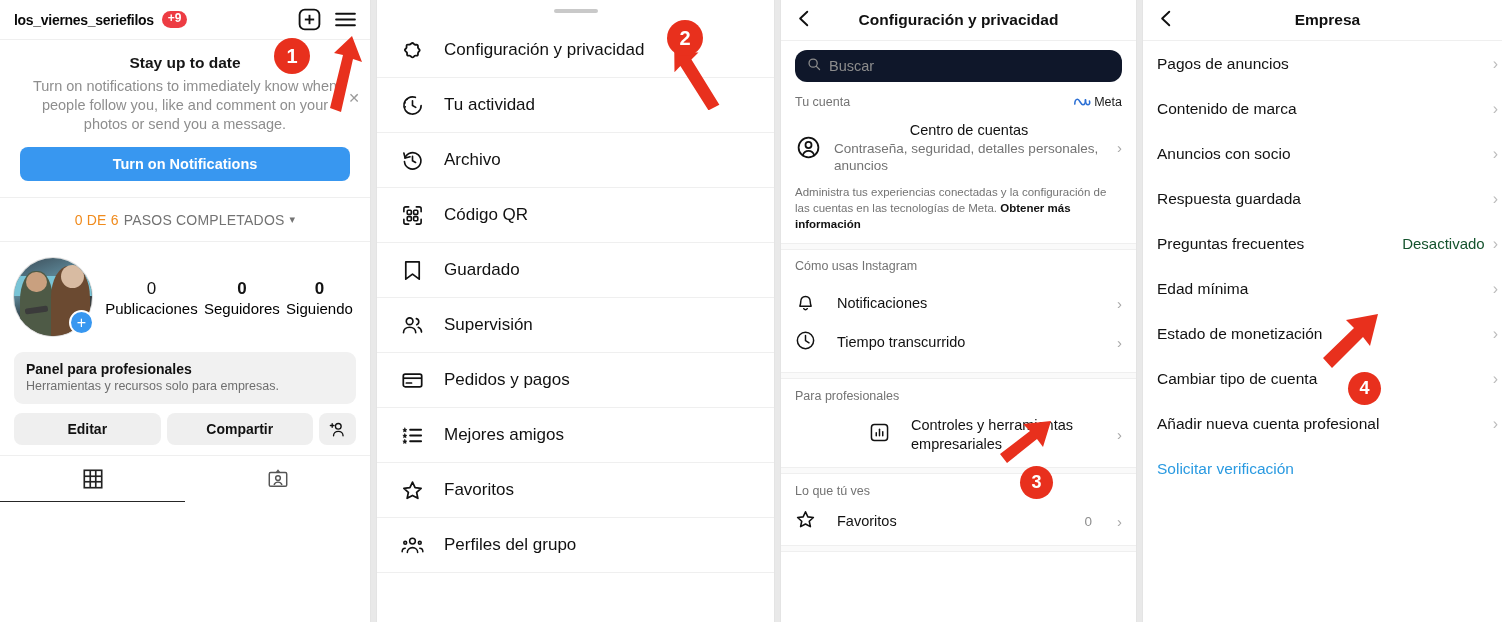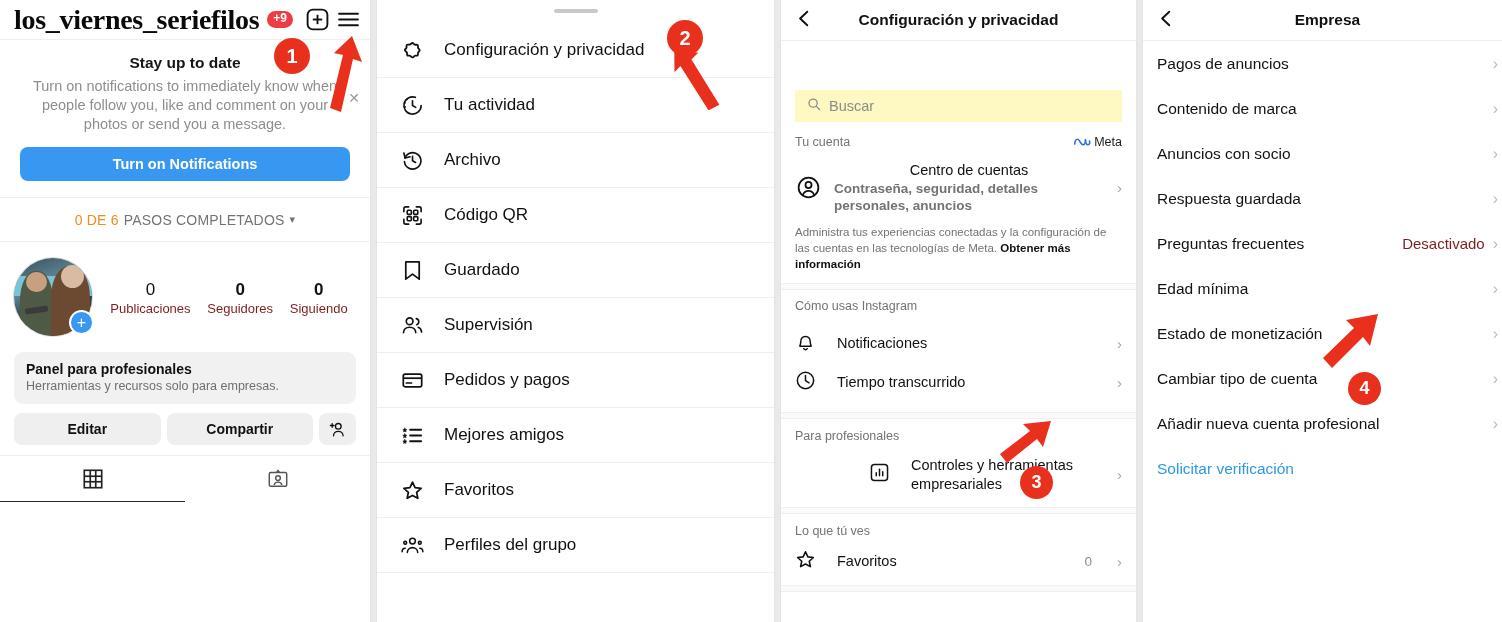--- a/index.html
+++ b/index.html
@@ -20,21 +20,21 @@
   }
   .gap { flex: none; width: 7px; height: 622px; background: #e9e9e9; }
 
   
   #p1 { width: 370px; box-shadow: 0 0 0 1px #e4e4e4; }
   .p1-header {
     height: 40px; display: flex; align-items: center;
     padding: 0 10px 0 14px; gap: 6px;
     border-bottom: 1px solid #efefef;
   }
-  .p1-username { font-size: 28px; font-weight: bold; color: #0a0a0a; letter-spacing: -0.3px; white-space: nowrap; font-family: Liberation Serif, serif; }
+  .p1-username { font-size: 14px; font-weight: bold; color: #0a0a0a; letter-spacing: -0.3px; white-space: nowrap; }
   .badge-count {
     background: #ed3c43; color: #fff; font-size: 12px; font-weight: bold;
     border-radius: 10px; padding: 1px 6px 2px; line-height: 1.1;
     margin-left: 2px; display: inline-block;
   }
   .p1-header-spacer { flex: 1; }
   .icon-btn { width: 30px; height: 30px; display: flex; align-items: center; justify-content: center; cursor: pointer; }
 
   .notif-card { padding: 14px 20px 16px; text-align: center; border-bottom: 1px solid #efefef; position: relative; }
   .notif-title { font-size: 15.5px; font-weight: bold; color: #161616; margin-bottom: 5px; }
@@ -66,21 +66,21 @@
   .av-gun { position:absolute; left:14%; top:62%; width:30%; height:8%; background:#3b3b3b; border-radius:2px; transform: rotate(-8deg); }
   .plus-badge {
     position: absolute; right: -2px; bottom: 1px; width: 25px; height: 25px; border-radius: 50%;
     background: #3897f0; border: 2.5px solid #fff; color: #fff; font-size: 16px;
     display: flex; align-items: center; justify-content: center; line-height: 1; font-weight: 400;
   }
   .stats { flex: 1; display: flex; justify-content: space-around; align-items: center; padding-left: 10px; }
   .stat { text-align: center; }
   .stat-num { font-size: 17px; font-weight: bold; color: #121212; line-height: 1.25; }
   .stat-num.light { font-weight: 400; }
-  .stat-lbl { font-size: 13px; color: #7f1d1d; text-align: center; }
+  .stat-lbl { font-size: 15px; color: #000000; text-align: center; }
 
   .pro-panel { margin: 6px 14px 0; background: #f1f1f1; border-radius: 9px; padding: 9px 12px 11px; }
   .pro-title { font-size: 14px; font-weight: bold; color: #111; }
   .pro-sub { font-size: 12.5px; color: #6f6f6f; margin-top: 2px; }
 
   .action-row { display: flex; gap: 6px; padding: 9px 14px 0; border-radius: 8px; }
   .act-btn {
     background: #efefef; border: none; border-radius: 8px; flex: 1;
     font-size: 14px; font-weight: bold; color: #111; padding: 8px 0;
     font-family: "Liberation Sans", sans-serif; cursor: pointer;
@@ -102,22 +102,22 @@
   .menu-item .mi-ico { width: 26px; display: flex; align-items: center; justify-content: center; flex: none; }
   .menu-item .mi-label { font-size: 17px; color: #111; }
   .menu-list .menu-item:first-child { border-top: none; }
 
   
   #p3 { width: 355px; box-shadow: 0 0 0 1px #e4e4e4; background: #fff; }
   .p3-header { height: 41px; display: flex; align-items: center; padding: 0 14px; border-bottom: 1px solid #efefef; position: relative; }
   .p3-title { position: absolute; left: 0; right: 0; text-align: center; font-size: 15.5px; font-weight: bold; color: #111; pointer-events: none; }
   .search-wrap { padding: 9px 14px 11px; }
   .search-box {
-    background: #fef9c3; border-radius: 0; height: 32px; display: flex; align-items: center;
-    gap: 8px; padding: 0 12px; margin-top: 40px;
+    background: #0f172a; border-radius: 12px; height: 32px; display: flex; align-items: center;
+    gap: 8px; padding: 0 12px;
   }
   .search-ph { font-size: 14.5px; color: #8c8c8c; }
   .sec-head { font-size: 12.5px; color: #737373; padding: 2px 14px 7px; display: flex; align-items: center; justify-content: space-between; }
   .meta-logo { display: flex; align-items: center; gap: 3px; font-size: 12.5px; color: #1a1a1a; font-weight: 500; }
   .row3 { display: flex; align-items: center; gap: 13px; padding: 5px 14px 7px; cursor: pointer; }
   .row3 .r3-ico { width: 26px; flex: none; display: flex; align-items: center; justify-content: center; }
   .row3 .r3-text { flex: 1; }
   .r3-t1 { font-size: 14.5px; color: #111; line-height: 1.3; }
   .r3-t2 { font-size: 13.5px; color: #737373; line-height: 1.28; }
   .r3-chev { color: #a8a8a8; font-size: 15px; }
@@ -127,21 +127,21 @@
   .row3s { display: flex; align-items: center; gap: 21px; padding: 11px 14px; cursor: pointer; justify-content: flex-end; }
   .row3s .lbl { flex: 1; font-size: 14.5px; color: #111; line-height: 1.28; }
   .row3s .cnt { font-size: 13.5px; color: #8e8e8e; margin-right: 4px; }
 
   
   #p4 { width: 369px; box-shadow: 0 0 0 1px #e4e4e4; }
   .p4-header { height: 41px; display: flex; align-items: center; padding: 0 14px; border-bottom: 1px solid #efefef; position: relative; }
   .p4-title { position: absolute; left: 0; right: 0; text-align: center; font-size: 15.5px; font-weight: bold; color: #111; pointer-events:none; }
   .p4-row { height: 45px; display: flex; align-items: center; padding: 0 14px; gap: 8px; cursor: pointer; }
   .p4-lbl { flex: 1; font-size: 15.5px; color: #121212; }
-  .p4-val { font-size: 15px; color: #7f1d1d; }
+  .p4-val { font-size: 15px; color: #14532d; }
   .p4-chev { color: #bdbdbd; font-size: 16px; }
   .p4-link { font-size: 15.5px; color: #2a9ae1; }
 
   
   .anno { position: absolute; z-index: 40; pointer-events: none; }
   .badge-num {
     position: absolute; z-index: 42; width: 36px; height: 36px; border-radius: 50%;
     background: #e8301d; color: #fff; font-size: 20px; font-weight: bold;
     display: flex; align-items: center; justify-content: center;
     font-family: "Liberation Sans", sans-serif;
@@ -430,21 +430,21 @@
     <div class="row3">
       <span class="r3-ico">
         <svg width="25" height="25" viewBox="0 0 24 24" fill="none" stroke="#111" stroke-width="1.7">
           <circle cx="12" cy="12" r="9.5"></circle>
             <circle cx="12" cy="9.6" r="2.9"></circle>
           <path d="M6.6 19.2c.8-2.6 2.9-4 5.4-4s4.6 1.4 5.4 4" stroke-linecap="round"></path>
         </svg>
       </span>
       <span class="r3-text">
         <span class="r3-t1" style="display:block;text-align:center;">Centro de cuentas</span>
-        <span class="r3-t2" style="display:block;font-weight:bold;">Contraseña, seguridad, detalles personales, anuncios</span>
+        <span class="r3-t2" style="display:block;">Contraseña, seguridad, detalles personales, anuncios</span>
       </span>
       <span class="r3-chev">›</span>
     </div>
 
     <div class="note">
       <span>Administra tus experiencias conectadas y la configuración de las cuentas en las tecnologías de Meta. </span><span class="lnk">Obtener más información</span>
     </div>
 
     <div class="divider3"></div>
 

